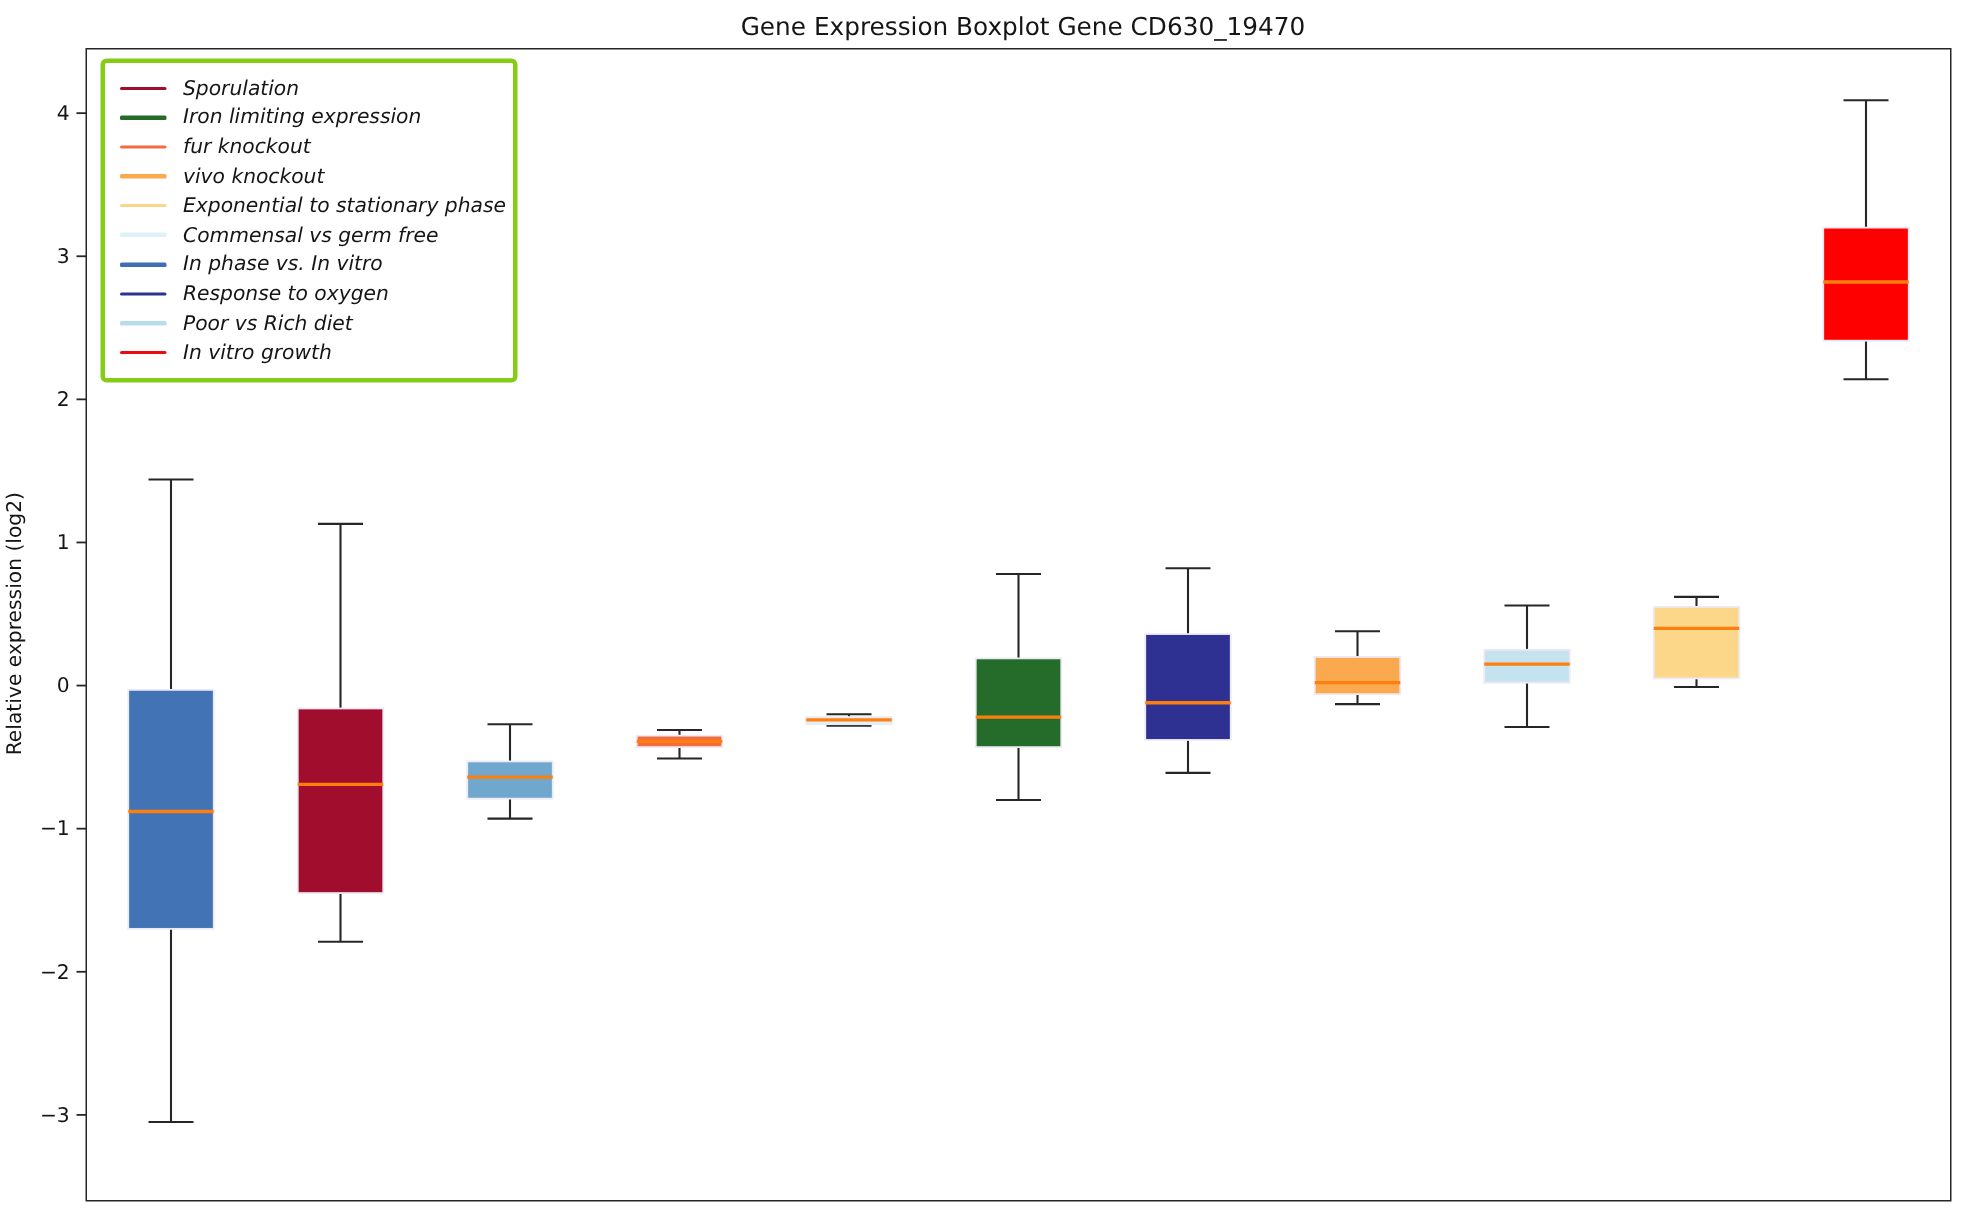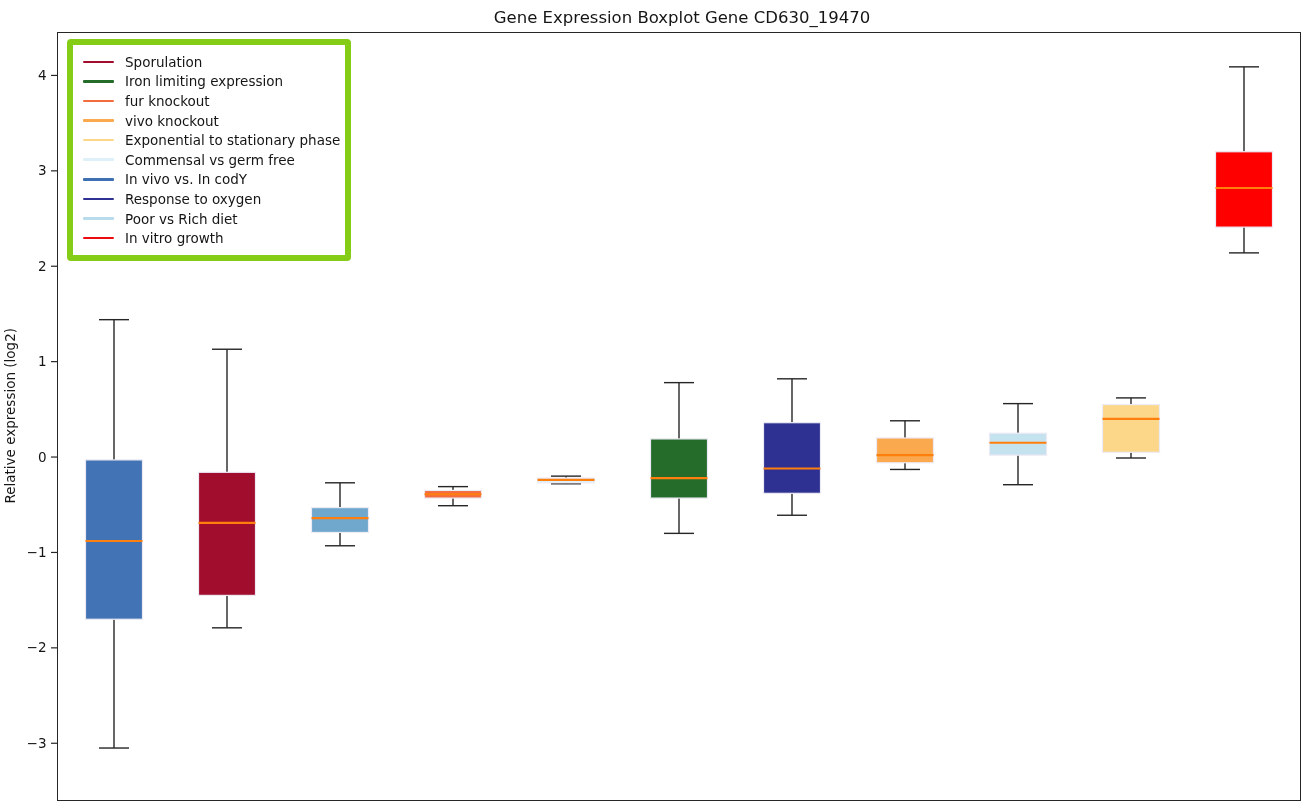--- a/index.html
+++ b/index.html
@@ -21,24 +21,25 @@
   #y-axis-label span{
     transform:rotate(180deg);
     writing-mode:vertical-rl;
     font-size:13.5px;color:#151515;
     margin-top:20px;
   }
   #legend{
     position:absolute;left:67px;top:39px;
     width:252px;
     background:#ffffff;
-    border:6px solid #84cc16;
+    border:3px solid #84cc16;
     border-radius:4px;
     padding:7px 10px;
     z-index:5;
+    font-style:italic;
   }
   .legend-row{
     display:flex;align-items:center;
     height:19.6px;
   }
   .legend-swatch{
     width:31px;height:2.6px;border-radius:1px;
     margin-right:11px;flex:0 0 31px;
   }
   .legend-label{
@@ -181,21 +182,21 @@
       <div class="legend-row">
         <div class="legend-swatch" style="background: rgb(252, 215, 138);"></div>
         <div class="legend-label">Exponential to stationary phase</div>
       </div>
       <div class="legend-row">
         <div class="legend-swatch" style="background: rgb(222, 240, 248);"></div>
         <div class="legend-label">Commensal vs germ free</div>
       </div>
       <div class="legend-row">
         <div class="legend-swatch" style="background: rgb(63, 111, 179);"></div>
-        <div class="legend-label">In vivo vs. In codY</div>
+        <div class="legend-label">In phase vs. In vitro</div>
       </div>
       <div class="legend-row">
         <div class="legend-swatch" style="background: rgb(46, 49, 145);"></div>
         <div class="legend-label">Response to oxygen</div>
       </div>
       <div class="legend-row">
         <div class="legend-swatch" style="background: rgb(185, 220, 236);"></div>
         <div class="legend-label">Poor vs Rich diet</div>
       </div>
       <div class="legend-row">

